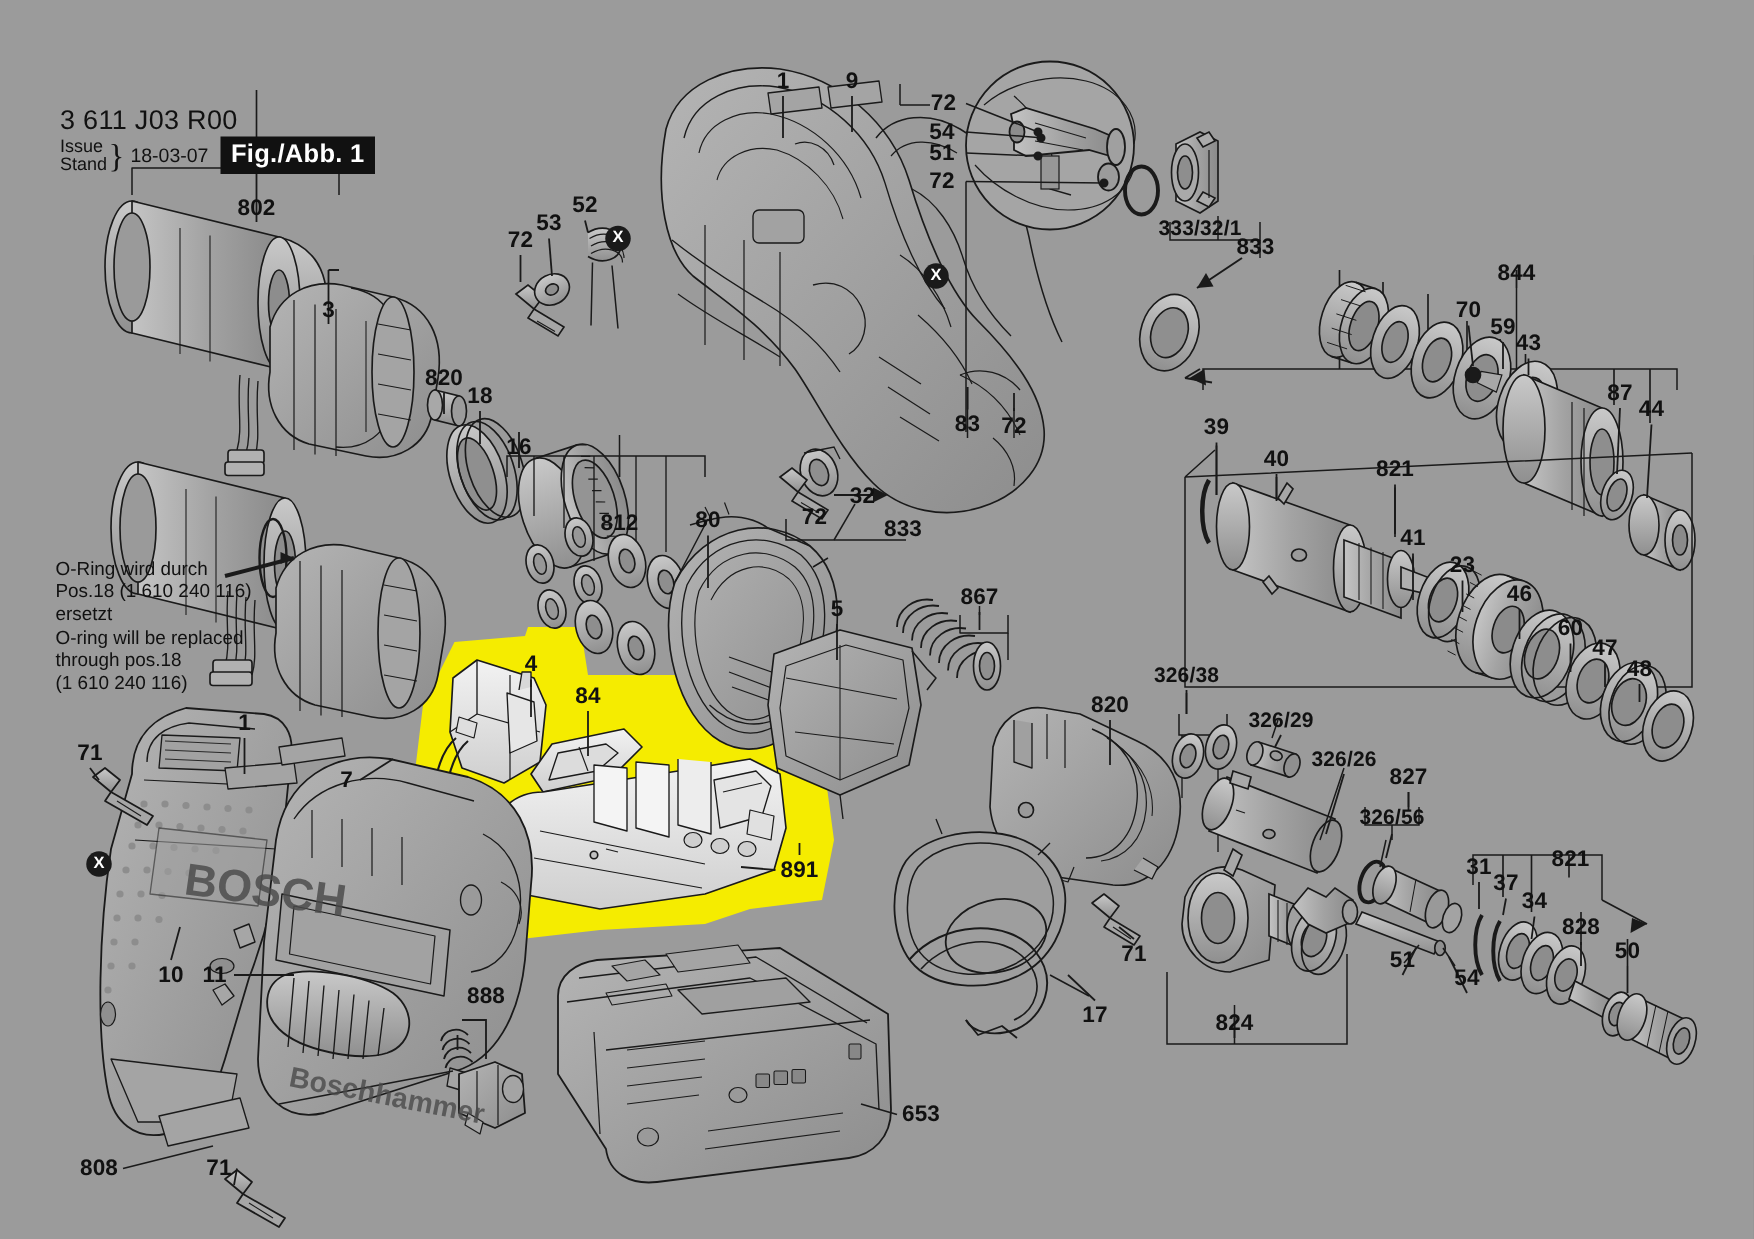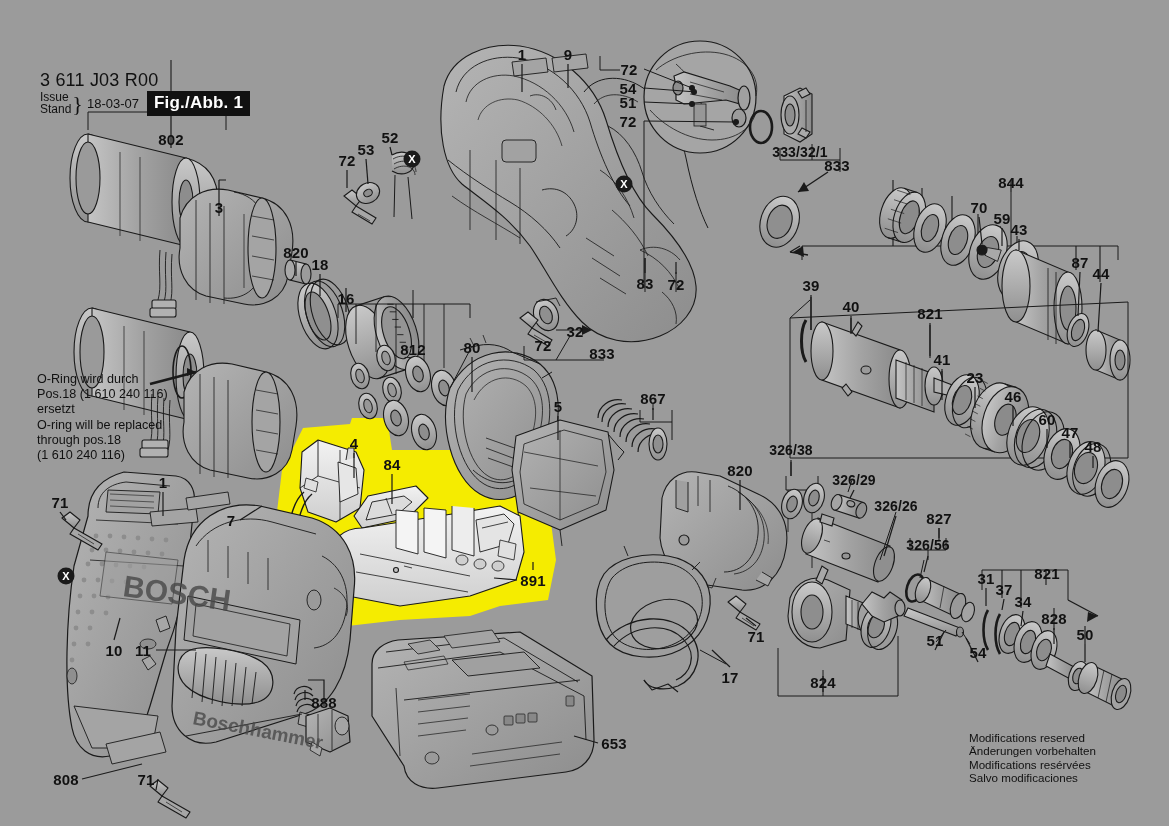--- a/index.html
+++ b/index.html
@@ -813,24 +813,20 @@
     </div>
   </div>
 
   <div class="note">O-Ring wird durch
 Pos.18 (1 610 240 116)
 ersetzt
 O-ring will be replaced
 through pos.18
 (1 610 240 116)</div>
 
-  <div class="footer">Modifications reserved
-Änderungen vorbehalten
-Modifications resérvées
-Salvo modificaciones</div>
 
   <div id="callout-layer">
       <div class="lbl" style="left: 171px; top: 139px;">802</div>
       <div class="lbl" style="left: 219px; top: 207px;">3</div>
       <div class="lbl" style="left: 522px; top: 54px;">1</div>
       <div class="lbl" style="left: 568px; top: 54px;">9</div>
       <div class="lbl" style="left: 629px; top: 69px;">72</div>
       <div class="lbl" style="left: 628px; top: 88px;">54</div>
       <div class="lbl" style="left: 628px; top: 102px;">51</div>
       <div class="lbl" style="left: 628px; top: 121px;">72</div>
@@ -884,21 +880,21 @@
       <div class="lbl" style="left: 756px; top: 636px;">71</div>
       <div class="lbl" style="left: 730px; top: 677px;">17</div>
       <div class="lbl" style="left: 354px; top: 443px;">4</div>
       <div class="lbl" style="left: 392px; top: 464px;">84</div>
       <div class="lbl" style="left: 533px; top: 580px;">891</div>
       <div class="lbl" style="left: 60px; top: 502px;">71</div>
       <div class="lbl" style="left: 163px; top: 482px;">1</div>
       <div class="lbl" style="left: 231px; top: 520px;">7</div>
       <div class="lbl" style="left: 114px; top: 650px;">10</div>
       <div class="lbl" style="left: 143px; top: 650px;">11</div>
-      <div class="lbl" style="left: 324px; top: 702px;">888</div>
+      <div class="lbl" style="left: 324px; top: 664px;">888</div>
       <div class="lbl" style="left: 66px; top: 779px;">808</div>
       <div class="lbl" style="left: 146px; top: 779px;">71</div>
       <div class="lbl" style="left: 614px; top: 743px;">653</div>
       <div class="xmark" style="left: 412px; top: 159px;">X</div>
       <div class="xmark" style="left: 624px; top: 184px;">X</div>
       <div class="xmark" style="left: 66px; top: 576px;">X</div>
     </div>
 
 </div>
 

